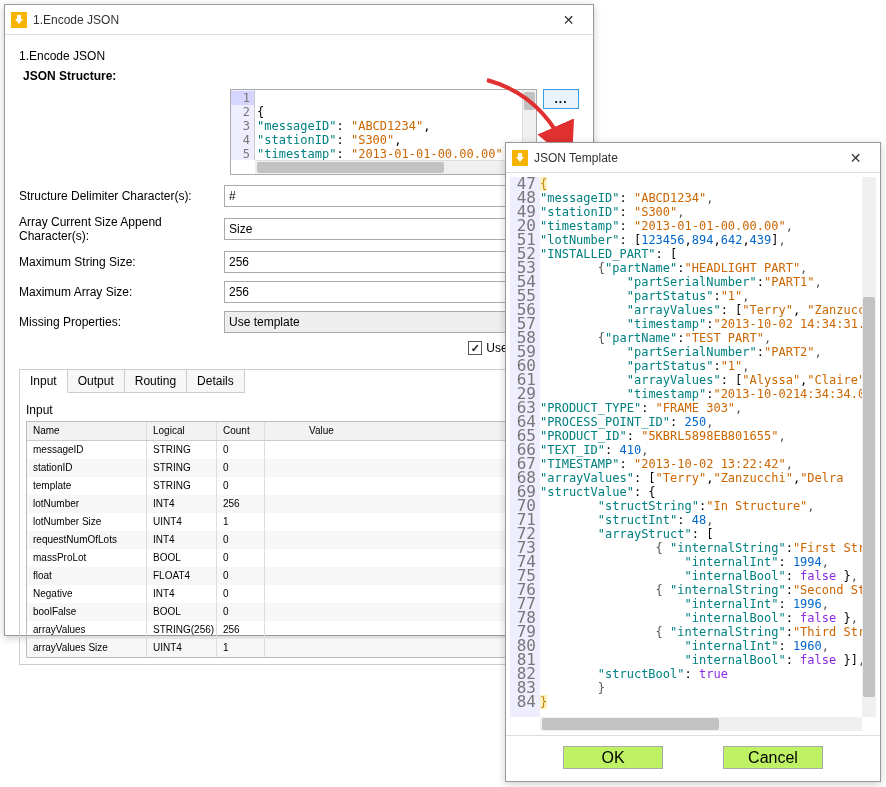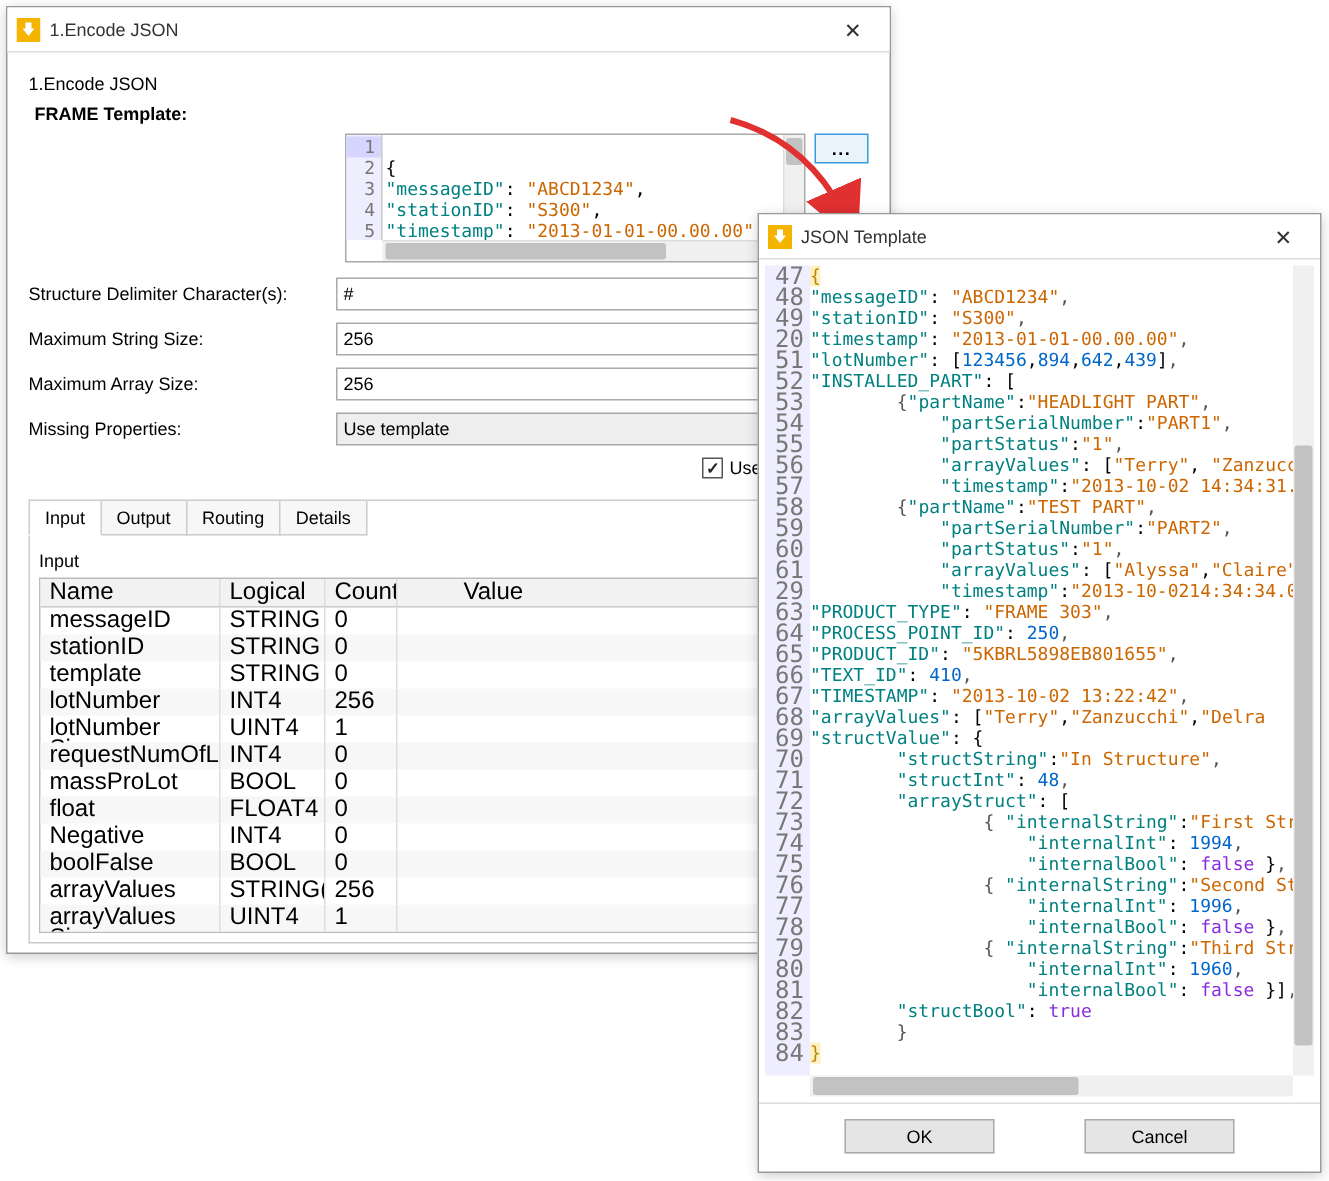--- a/index.html
+++ b/index.html
@@ -44,42 +44,42 @@
 .checkbox-row .cb { width: 14px; height: 14px; border: 1px solid #555; margin-right: 4px; display: inline-flex; align-items: center; justify-content: center; font-size: 11px; }
 .checkbox-row .cb.checked::after { content: "✓"; color: #222; font-weight: bold; }
 
 .tabs { display: flex; border-top: 1px solid #ccc; }
 .tab { padding: 4px 10px; border: 1px solid #ccc; border-top: none; background: #f7f7f7; margin-right: -1px; font-size: 12px; }
 .tab.active { background: #fff; position: relative; border-bottom: 1px solid #fff; }
 .tabpanel { border: 1px solid #ccc; border-top: none; padding: 6px; }
 .subtitle { margin: 4px 0; }
 
 .grid { border: 1px solid #bbb; }
-.grid .ghead, .grid .grow { display: flex; font-size: 16px; }
+.grid .ghead, .grid .grow { display: flex; font-size: 10px; }
 .grid .ghead { background: #f2f2f2; border-bottom: 1px solid #ccc; }
 .grid .gcell { padding: 2px 6px; border-right: 1px solid #ddd; height: 18px; line-height: 14px; overflow: hidden; }
 .grid .grow:nth-child(even) { background: #f7f7f7; }
 .grid .c-name { width: 120px; }
 .grid .c-log { width: 70px; }
 .grid .c-cnt { width: 48px; }
 .grid .c-val { flex: 1; margin-left: 38px; }
 .grid .c-type { width: 48px; }
 
 .popup-body { position: relative; height: 562px; }
 .popup-gutter { position: absolute; left: 4px; top: 4px; bottom: 18px; width: 30px; background: #eef; color: #777; font-family: Consolas, monospace; font-size: 16px; text-align: right; }
 .popup-gutter div { height: 14px; line-height: 14px; padding-right: 4px; }
 .popup-code { position: absolute; left: 34px; right: 18px; top: 4px; bottom: 18px; font-family: Consolas, monospace; font-size: 12px; white-space: pre; overflow: hidden; }
 .popup-code .ln { height: 14px; line-height: 14px; }
 .popup-vscroll { position: absolute; right: 4px; top: 4px; bottom: 18px; width: 14px; background: #f0f0f0; }
 .popup-vscroll .thumb { position: absolute; left: 1px; right: 1px; top: 120px; bottom: 20px; background: #c2c2c2; border-radius: 2px; }
 .popup-hscroll { position: absolute; left: 34px; right: 18px; bottom: 4px; height: 14px; background: #f0f0f0; }
 .popup-hscroll .thumb { position: absolute; top: 1px; bottom: 1px; left: 2px; width: 55%; background: #c2c2c2; border-radius: 2px; }
 
 .popup-buttons { display: flex; justify-content: center; gap: 60px; padding: 10px 0 14px 0; border-top: 1px solid #ddd; }
-.dlg-btn { width: 100px; height: 23px; border: 1px solid #aaa; background: #e5e5e5; display: flex; align-items: center; justify-content: center; cursor: default; font-size: 12px; }
+.dlg-btn { width: 100px; height: 23px; border: 1px solid #aaa; background: #bef264; display: flex; align-items: center; justify-content: center; cursor: default; font-size: 16px; }
 
 .tk-k { color: #008080; }
 .tk-s { color: #cc6600; }
 .tk-n { color: #0066cc; }
 .tk-p { color: #555; }
 .tk-b { color: #8a2be2; }
 .tk-br { color: #b8860b; background: #fff0c0; }
 
 .arrow-svg { position: absolute; left: 472px; top: 70px; width: 120px; height: 100px; pointer-events: none; }
 
@@ -94,21 +94,21 @@
       <svg viewBox="0 0 16 16">
           <rect width="16" height="16" fill="#f4b400"></rect>
           <path d="M8 12 L4 7 h2 V3 h4 v4 h2 Z" fill="#fff"></path>
         </svg>
     </span>
     <span class="title-text">1.Encode JSON</span>
     <div class="win-btn">✕</div>
   </div>
   <div class="body-pad">
     <div class="group-label">1.Encode JSON</div>
-    <div class="section-header">FRAME Template:</div>
+    <div class="section-header">JSON Structure:</div>
 
     <div class="codebox-wrap">
       <div class="spacer"></div>
       <div class="codebox">
         <div class="gutter" id="main-gutter">
             <div class="cur">1</div>
             <div>2</div>
             <div>3</div>
             <div>4</div>
             <div>5</div>
@@ -123,20 +123,24 @@
             <div class="thumb"></div>
           </div>
         <div class="corner"></div>
       </div>
       <div class="ellipsis-btn">...</div>
     </div>
 
     <div class="form-row">
       <div class="lbl">Structure Delimiter Character(s):</div>
       <div class="val"><input class="textbox" value="#" style=""></div>
+    </div>
+    <div class="form-row">
+      <div class="lbl">Array Current Size Append Character(s):</div>
+      <div class="val"><input class="textbox" value="Size" style=""></div>
     </div>
     <div class="form-row">
       <div class="lbl">Maximum String Size:</div>
       <div class="val"><input class="textbox" value="256" style=""></div>
     </div>
     <div class="form-row">
       <div class="lbl">Maximum Array Size:</div>
       <div class="val"><input class="textbox" value="256" style=""></div>
     </div>
     <div class="form-row">

